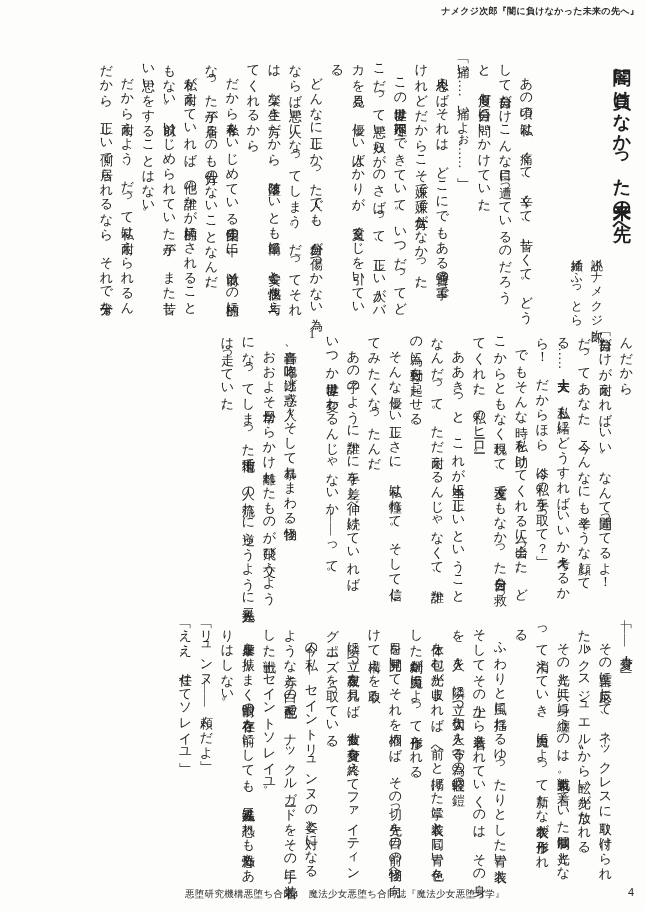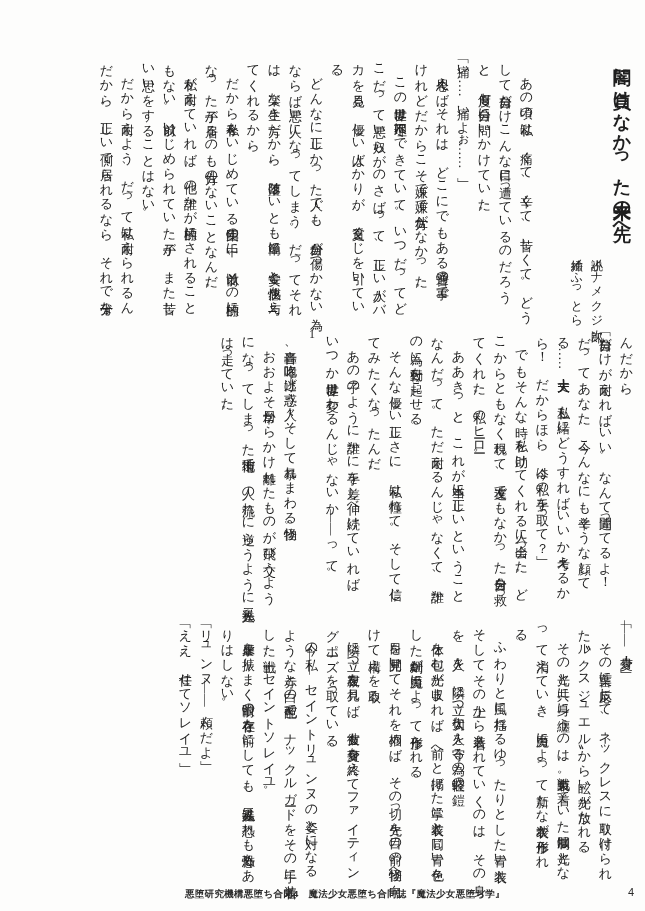--- a/index.html
+++ b/index.html
@@ -70,40 +70,41 @@
   }
   .tcu { text-combine-upright: all; text-orientation: upright; }
 
   
   .footer-title {
     position: absolute;
     left: 185px;
     bottom: 10px;
     font-family: "Liberation Sans", "DejaVu Sans", sans-serif;
     font-size: 9.5px;
-    font-weight: bold;
+    font-weight: normal;
     letter-spacing: 0.3px;
     color: #2a2a2a;
     white-space: nowrap;
     margin-top: 29px;
   }
   .page-number {
     position: absolute;
     right: 11px;
     bottom: 13px;
     font-family: "Liberation Sans", "DejaVu Sans", sans-serif;
     font-size: 11px;
     color: #2a2a2a;
   }
 </style>
 </head>
 <body>
 
 <div class="page">
 
+  <div class="running-header">ナメクジ次郎『闇に負けなかった未来の先へ』</div>
 
   <div class="band" id="band1">
     <p class="story-title">闇に負けなかった未来の先へ</p>
     <div class="credits">
       <p>小説／ナメクジ次郎</p>
       <p>挿絵／ふっとら</p>
     </div>
     <p>　あの頃の私は、痛くて、辛くて、苦しくて。どうして自分だけこんな目に遭っているのだろうと、何度も自分に問いかけていた。</p>
     <p>「痛い……痛いよぉ……」</p>
     <p>　今思えばそれは、どこにでもある普通の事で。けれどだからこそ嫌で嫌で仕方がなかった。</p>

